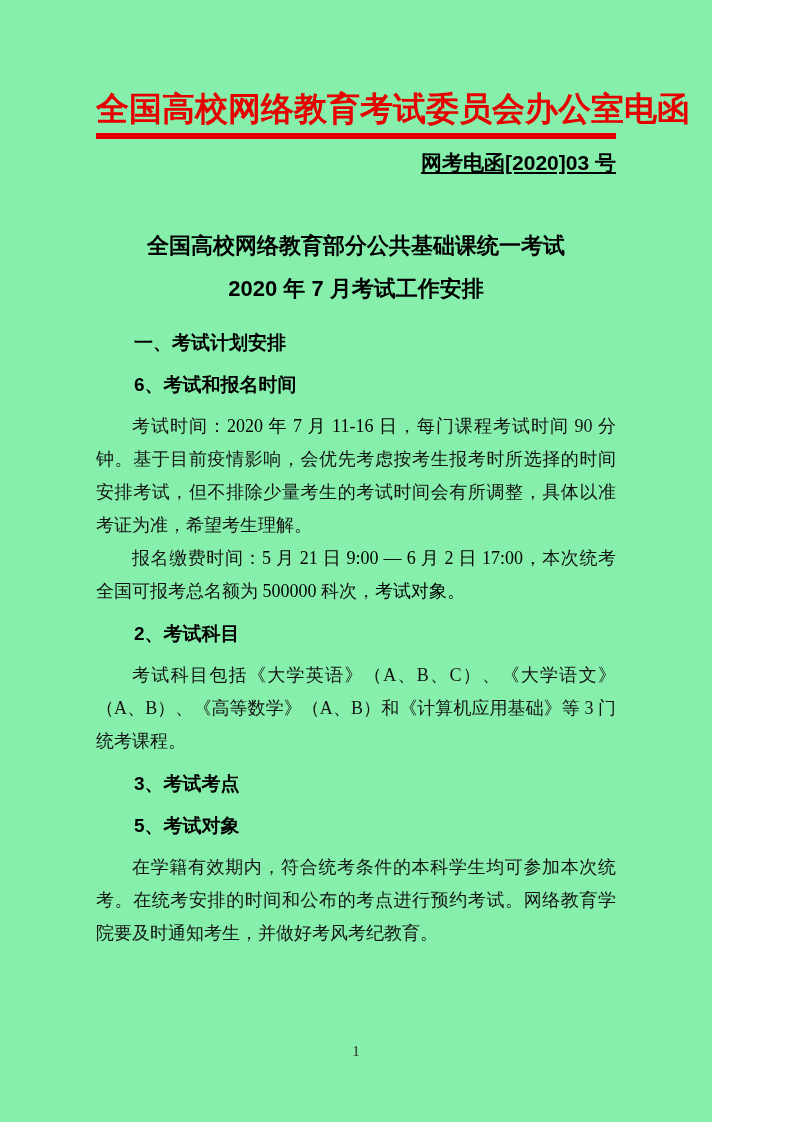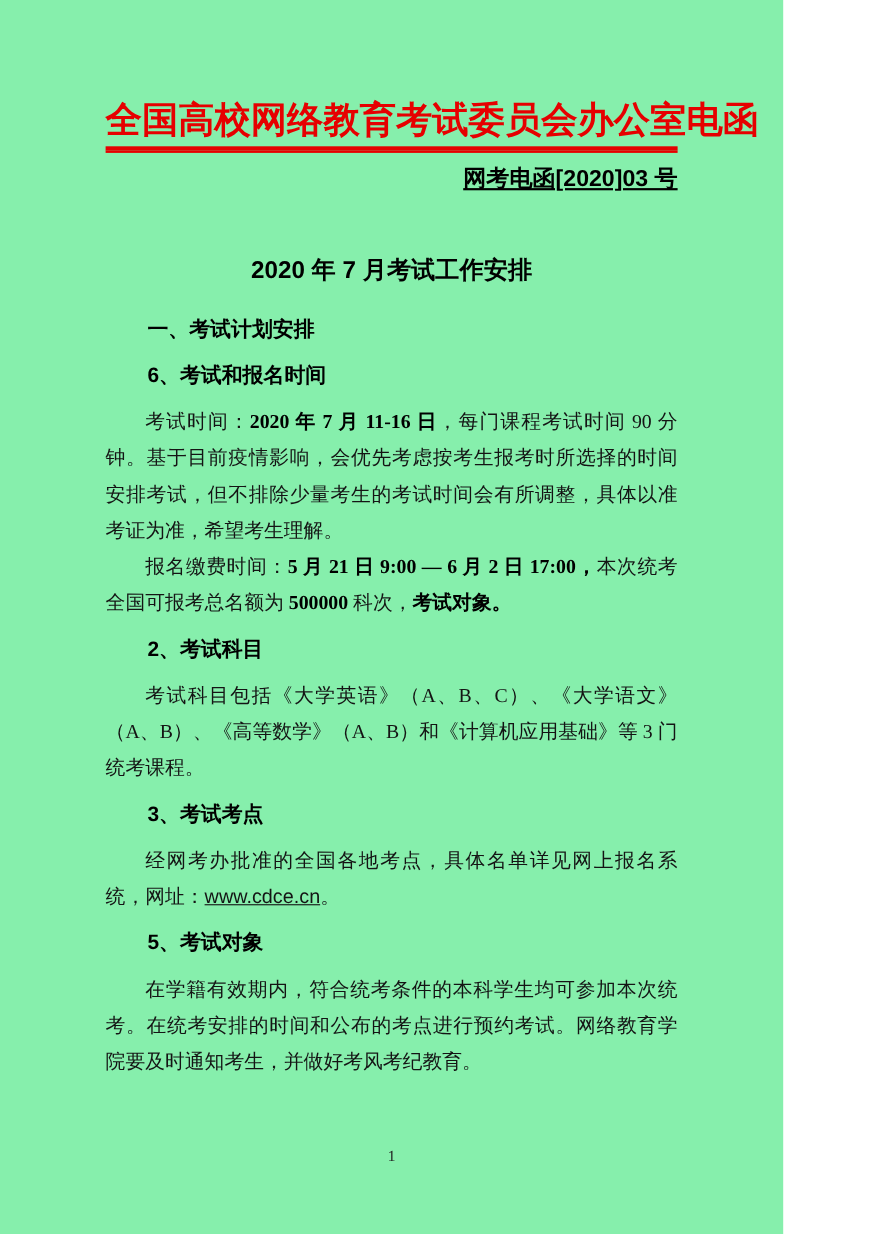--- a/index.html
+++ b/index.html
@@ -65,21 +65,21 @@
   .heading {
     font-family: "Liberation Sans", sans-serif;
     font-weight: bold;
     font-size: 19px;
     line-height: 33px;
     text-indent: 2em;
     margin: 9px 0;
     color: #000000;
   }
   .body-p b {
-    font-weight: bold;
+    font-weight: normal;
     color: #000000;
   }
   .doc-link {
     font-family: "Liberation Sans", sans-serif;
     color: #141414;
     text-decoration: underline;
   }
 
   .page-number {
     position: absolute;
@@ -96,39 +96,39 @@
 
 <div class="page">
 
   <div class="letterhead">
     <div class="letterhead-title">全国高校网络教育考试委员会办公室电函</div>
     <div class="red-rule"></div>
     <div class="doc-number">网考电函[2020]03 号</div>
   </div>
 
   <div class="doc-title">
+    <div>全国高校网络教育部分公共基础课统一考试</div>
     <div>2020 年 7 月考试工作安排</div>
   </div>
 
 
   <div class="heading">一、考试计划安排</div>
 
   <div class="heading">6、考试和报名时间</div>
 
   <p class="body-p"><span>考试时间：</span><b>2020 年 7 月 11-16 日</b><span>，每门课程考试时间 90 分钟。基于目前疫情影响，会优先考虑按考生报考时所选择的时间安排考试，但不排除少量考生的考试时间会有所调整，具体以准考证为准，希望考生理解。</span></p>
 
   <p class="body-p"><span>报名缴费时间：</span><b>5 月 21 日 9:00 — 6 月 2 日 17:00，</b><span>本次统考全国可报考总名额为 </span><b>500000</b><span> 科次，</span><b>考试对象。</b></p>
 
   <div class="heading">2、考试科目</div>
 
   <p class="body-p">考试科目包括《大学英语》（A、B、C）、《大学语文》（A、B）、《高等数学》（A、B）和《计算机应用基础》等 3 门统考课程。</p>
 
   <div class="heading">3、考试考点</div>
 
-  <p class="body-p"><span>经网考办批准的全国各地考点，具体名单详见网上报名系统，网址：</span><a class="doc-link">www.cdce.cn</a><span>。</span></p>
 
   <div class="heading">5、考试对象</div>
 
   <p class="body-p">在学籍有效期内，符合统考条件的本科学生均可参加本次统考。在统考安排的时间和公布的考点进行预约考试。网络教育学院要及时通知考生，并做好考风考纪教育。</p>
 
   <div class="page-number">1</div>
 
 </div>
 
 </body></html>

